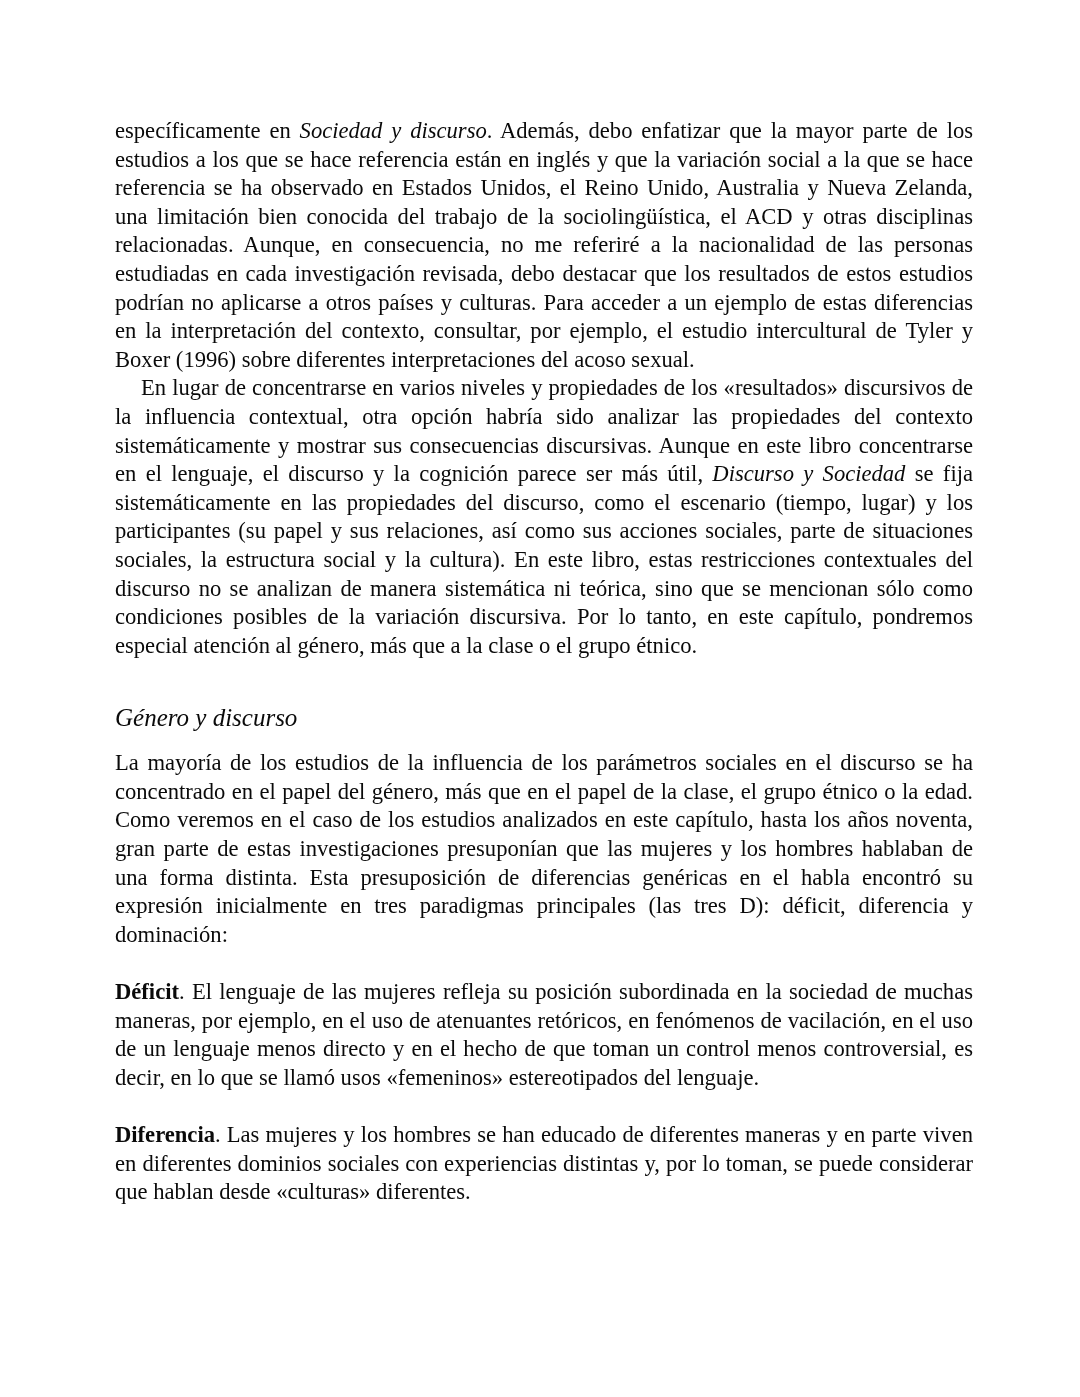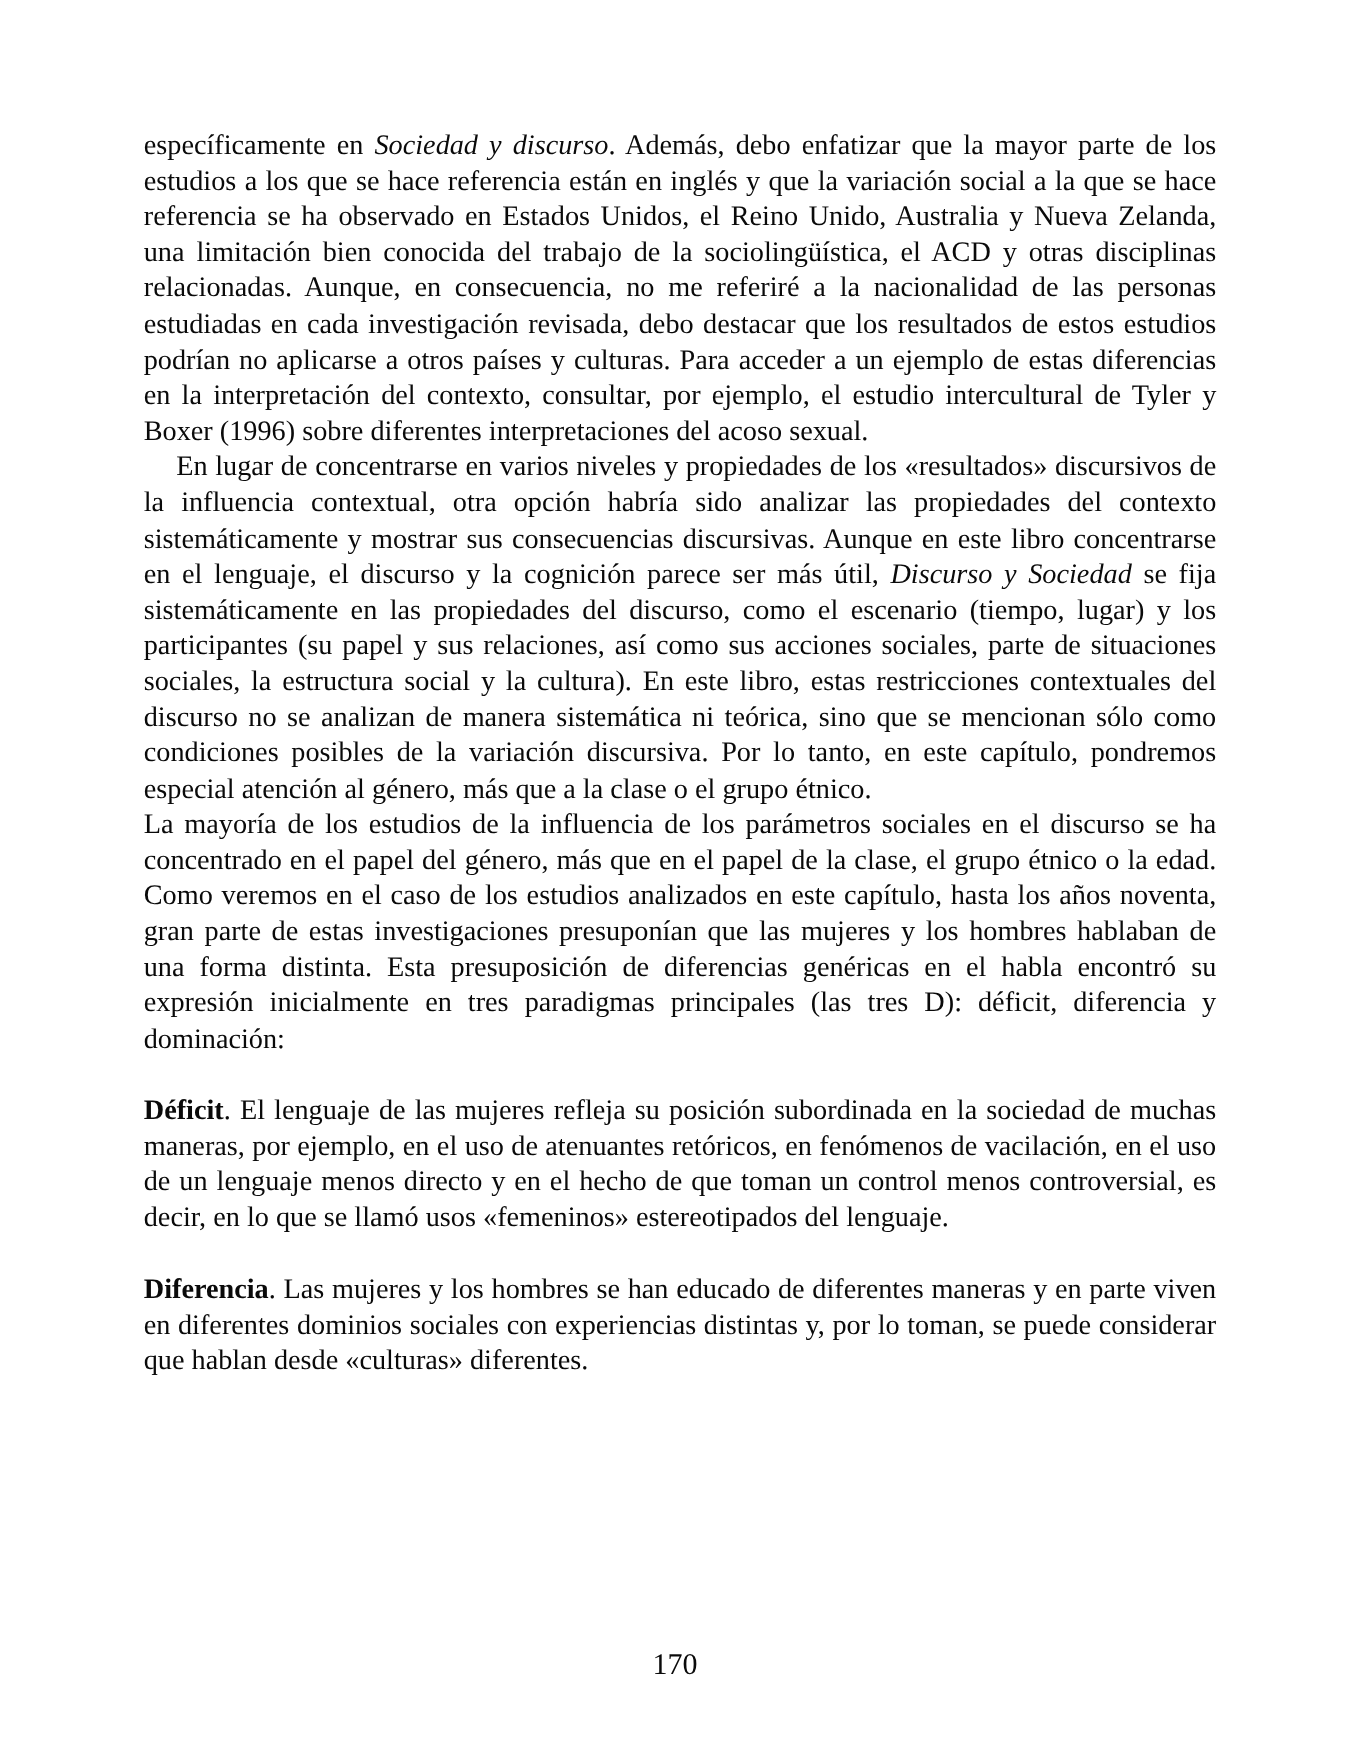--- a/index.html
+++ b/index.html
@@ -19,21 +19,21 @@
     position: absolute;
     left: 0;
     top: 0;
     width: 1080px;
     height: 1397px;
     background: #ffffff;
   }
   .text-column {
     position: absolute;
     left: 115px;
-    top: 102px;
+    top: 117px;
     width: 858px;
   }
   p.body-text {
     margin: 0;
     font-size: 22.6px;
     line-height: 28.6px;
     text-align: justify;
     text-justify: inter-word;
     hyphens: none;
     color: #0a0a0a;
@@ -79,24 +79,26 @@
 <body>
 
 <div class="page">
 
   <div class="text-column">
 
     <p class="body-text"><span>específicamente en </span><em class="title-italic">Sociedad y discurso</em><span>. Además, debo enfatizar que la mayor parte de los estudios a los que se hace referencia están en inglés y que la variación social a la que se hace referencia se ha observado en Estados Unidos, el Reino Unido, Australia y Nueva Zelanda, una limitación bien conocida del trabajo de la sociolingüística, el ACD y otras disciplinas relacionadas. Aunque, en consecuencia, no me referiré a la nacionalidad de las personas estudiadas en cada investigación revisada, debo destacar que los resultados de estos estudios podrían no aplicarse a otros países y culturas. Para acceder a un ejemplo de estas diferencias en la interpretación del contexto, consultar, por ejemplo, el estudio intercultural de Tyler y Boxer (1996) sobre diferentes interpretaciones del acoso sexual.</span></p>
 
     <p class="body-text indent-first"><span>En lugar de concentrarse en varios niveles y propiedades de los «resultados» discursivos de la influencia contextual, otra opción habría sido analizar las propiedades del contexto sistemáticamente y mostrar sus consecuencias discursivas. Aunque en este libro concentrarse en el lenguaje, el discurso y la cognición parece ser más útil, </span><em class="title-italic">Discurso y Sociedad</em><span> se fija sistemáticamente en las propiedades del discurso, como el escenario (tiempo, lugar) y los participantes (su papel y sus relaciones, así como sus acciones sociales, parte de situaciones sociales, la estructura social y la cultura). En este libro, estas restricciones contextuales del discurso no se analizan de manera sistemática ni teórica, sino que se mencionan sólo como condiciones posibles de la variación discursiva. Por lo tanto, en este capítulo, pondremos especial atención al género, más que a la clase o el grupo étnico.</span></p>
 
+    <div class="heading-block">
+      <h2 class="section-heading">Género y discurso</h2>
+    </div>
 
     <p class="body-text"><span>La mayoría de los estudios de la influencia de los parámetros sociales en el discurso se ha concentrado en el papel del género, más que en el papel de la clase, el grupo étnico o la edad. Como veremos en el caso de los estudios analizados en este capítulo, hasta los años noventa, gran parte de estas investigaciones presuponían que las mujeres y los hombres hablaban de una forma distinta. Esta presuposición de diferencias genéricas en el habla encontró su expresión inicialmente en tres paradigmas principales (las tres D): déficit, diferencia y dominación:</span></p>
 
     <p class="body-text gap-before"><strong class="lead-in">Déficit</strong><span>. El lenguaje de las mujeres refleja su posición subordinada en la sociedad de muchas maneras, por ejemplo, en el uso de atenuantes retóricos, en fenómenos de vacilación, en el uso de un lenguaje menos directo y en el hecho de que toman un control menos controversial, es decir, en lo que se llamó usos «femeninos» estereotipados del lenguaje.</span></p>
 
     <p class="body-text gap-before"><strong class="lead-in">Diferencia</strong><span>. Las mujeres y los hombres se han educado de diferentes maneras y en parte viven en diferentes dominios sociales con experiencias distintas y, por lo toman, se puede considerar que hablan desde «culturas» diferentes.</span></p>
 
   </div>
 
-  <div class="page-number">170</div>
 
 </div>
 
 </body></html>

